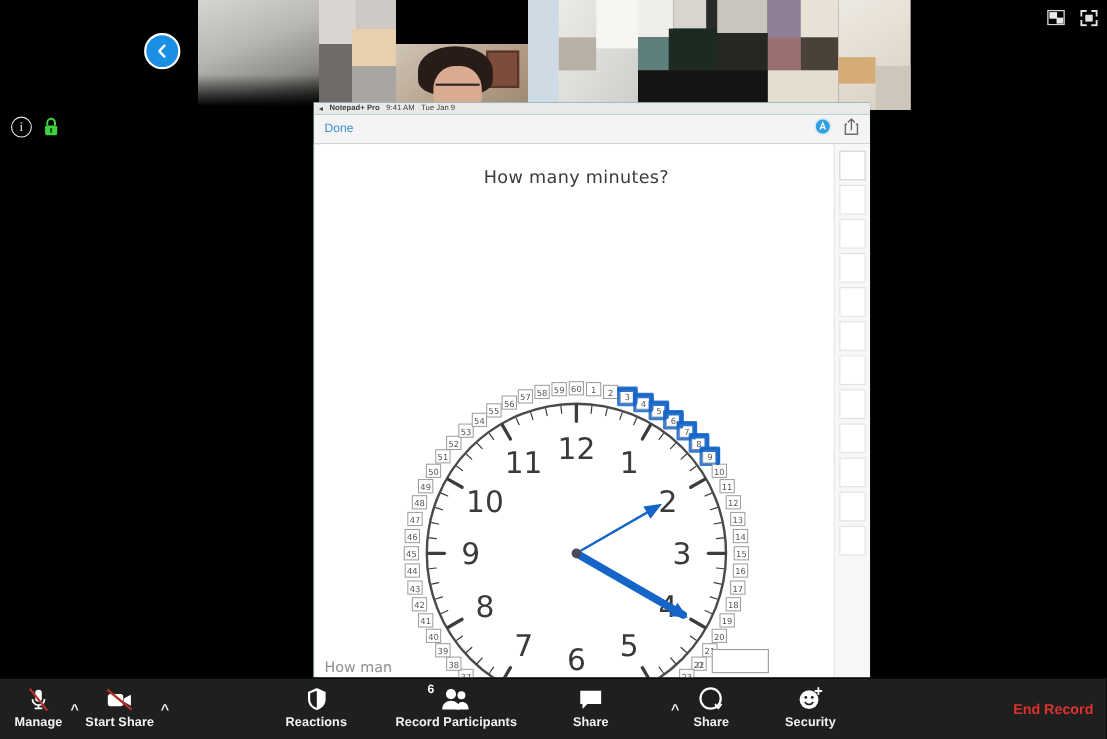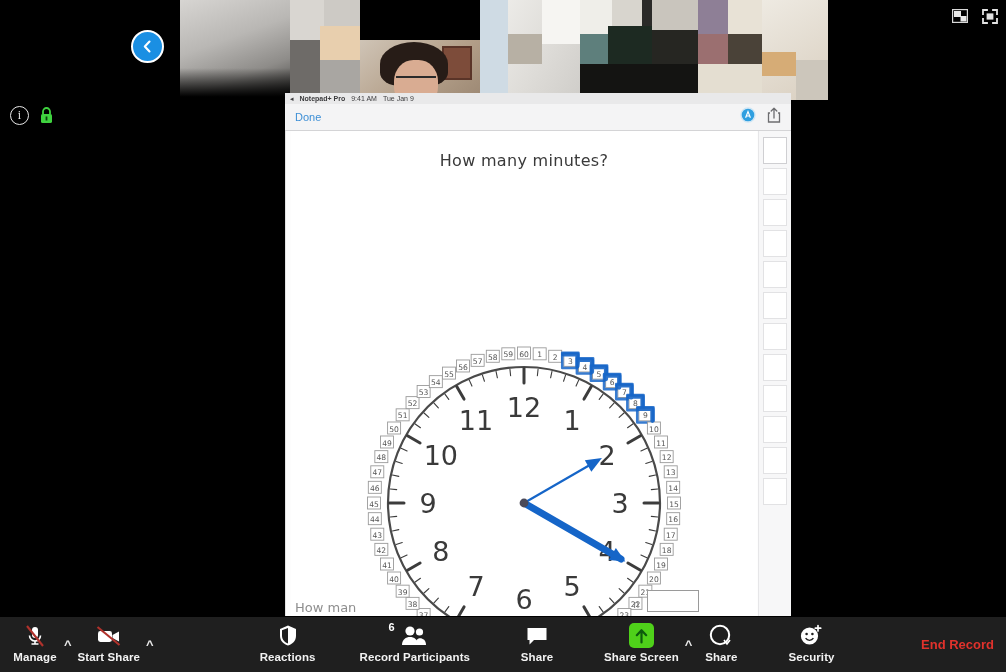--- a/index.html
+++ b/index.html
@@ -686,30 +686,20 @@
       <span class="glyph">
         <svg width="24" height="22" viewBox="0 0 24 22">
           <path d="M2.5 3 H21.5 V15 H9 L4.5 19.5 V15 H2.5 Z" fill="#fff"></path>
         </svg>
       </span>
       <span class="zlabel">Share</span>
     </div>
 
     <div class="spacer-b"></div>
 
-    <div class="zitem">
-      <span class="glyph">
-        <span class="share-green">
-          <svg width="13" height="16" viewBox="0 0 13 16">
-            <path d="M6.5 14.5 V3 M1.8 7.2 L6.5 2.2 L11.2 7.2" fill="none" stroke="#0d5c0d" stroke-width="2.2" stroke-linecap="round" stroke-linejoin="round"></path>
-          </svg>
-        </span>
-      </span>
-      <span class="zlabel">Share Screen</span>
-    </div>
     <span class="caret">^</span>
 
     <div class="zitem">
       <span class="glyph">
         <svg width="26" height="24" viewBox="0 0 26 24">
           <circle cx="12" cy="11" r="9.2" fill="none" stroke="#fff" stroke-width="2"></circle>
           <path d="M16 16 L19 20 L22 16" fill="none" stroke="#fff" stroke-width="1.6"></path>
         </svg>
       </span>
       <span class="zlabel">Share</span>

